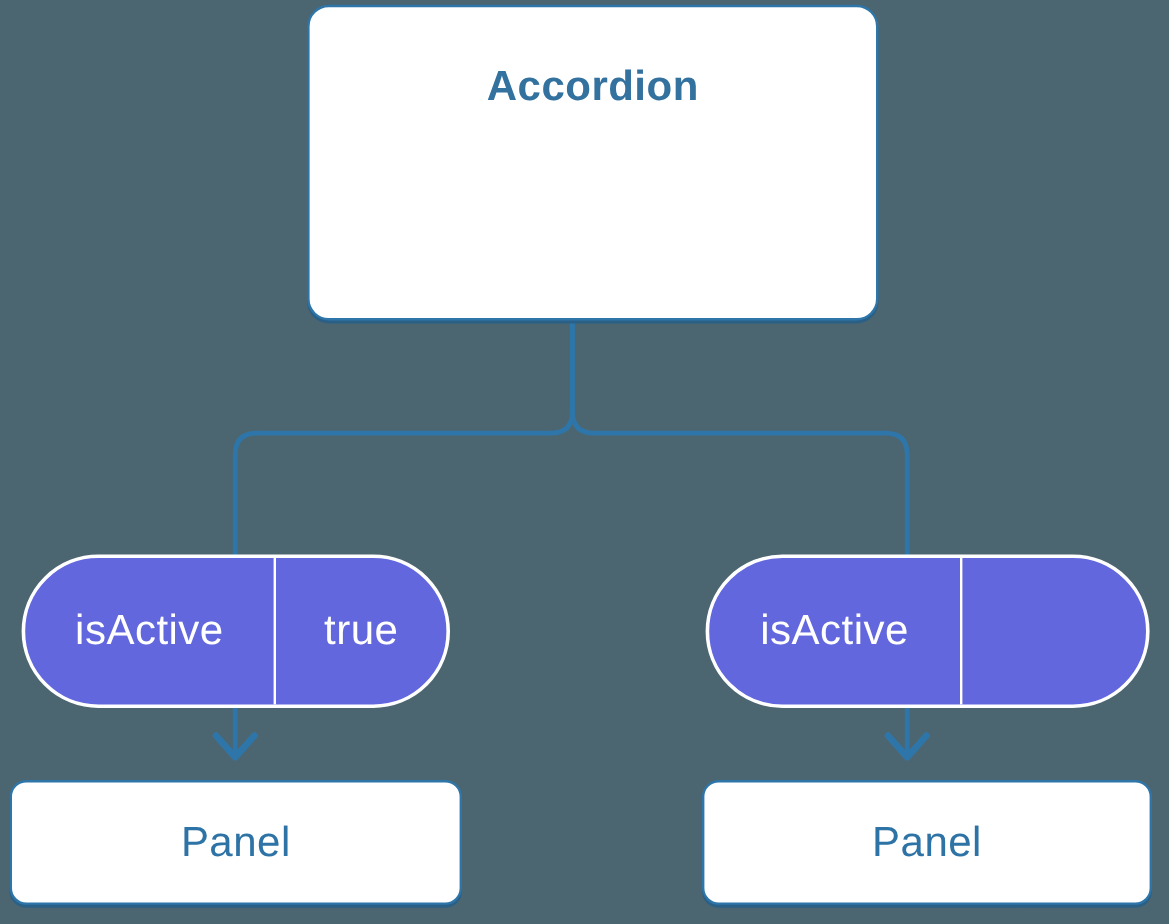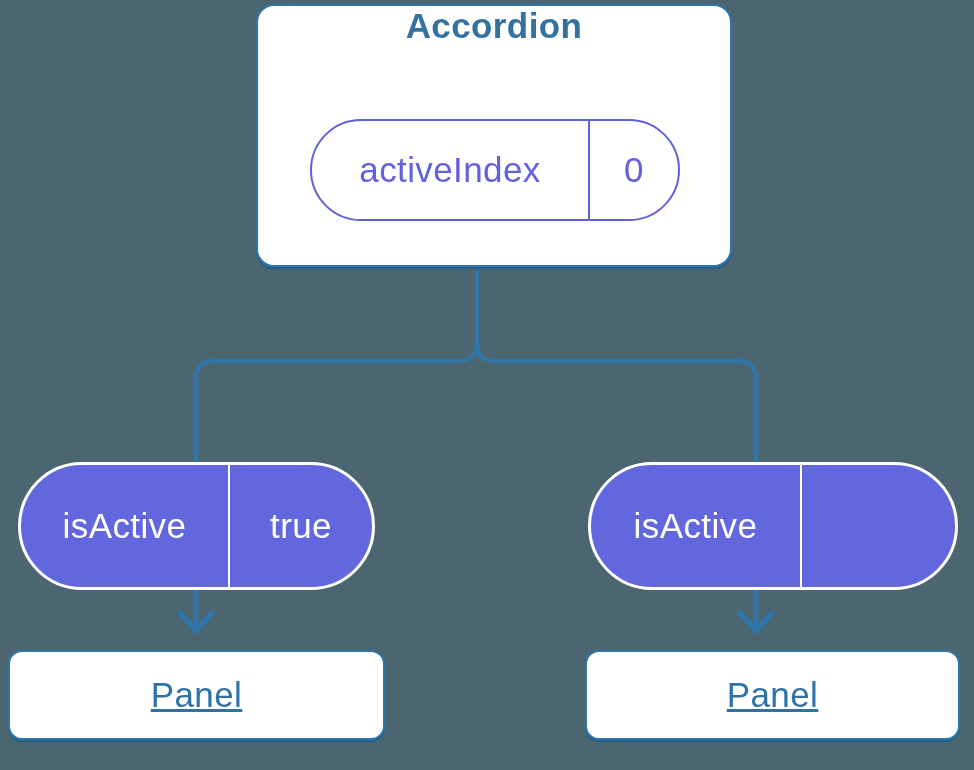--- a/index.html
+++ b/index.html
@@ -27,20 +27,21 @@
 
   .component-box{
     position:absolute;
     background:var(--white);
     border:2.5px solid var(--line-blue);
     box-shadow:0 2.5px 0 rgba(36,94,138,.85);
     z-index:2;
   }
   .root-box{left:256px;top:4px;width:476px;height:263px;border-radius:18px;}
   .component-title{
+    margin-top:46px;
     text-align:center;
     font-size:35px;
     font-weight:600;
     letter-spacing:.4px;
     color:var(--title-text);
   }
   .state-pill{
     position:absolute;
     left:52px;top:113px;
     width:370px;height:102px;
@@ -77,54 +78,49 @@
     border-right:2.5px solid var(--white);
   }
   .prop-pill .prop-value{flex:1;display:flex;align-items:center;justify-content:center;}
   .pill-left{left:18px;top:462px;width:357px;}
   .pill-left .prop-name{width:209px;}
   .pill-right{left:588px;top:462px;width:370px;}
   .pill-right .prop-name{width:211px;}
 
   .panel-box{
     position:absolute;
-    top:650px;height:90px;
+    top:650px;height:104px;
     background:var(--white);
     border:2.5px solid var(--line-blue);
     box-shadow:0 2.5px 0 rgba(36,94,138,.85);
     border-radius:14px;
     display:flex;align-items:center;justify-content:center;
     font-size:35px;
     font-weight:500;
     letter-spacing:.4px;
     color:var(--panel-text);
     z-index:2;
-    text-decoration:underline;
   }
   .panel-left{left:8px;width:377px;}
   .panel-right{left:585px;width:375px;}
 </style>
 </head>
 <body>
 
 <div class="stage">
 
   <svg class="connectors" viewBox="0 0 974 770" aria-hidden="true">
     <path class="branch" d="M477,268 L477,343 Q477,361 459,361 L214,361 Q196,361 196,379 L196,629"></path>
     <path class="branch" d="M477,268 L477,343 Q477,361 495,361 L738,361 Q756,361 756,379 L756,629"></path>
     <path class="arrowhead" d="M180,613 L196,631 L212,613"></path>
     <path class="arrowhead" d="M740,613 L756,631 L772,613"></path>
   </svg>
 
   <div class="component-box root-box">
     <div class="component-title">Accordion</div>
-    <div class="state-pill">
-      <span class="state-name">activeIndex</span>
-      <span class="state-value">0</span>
-    </div>
   </div>
 
   <div class="prop-pill pill-left">
     <span class="prop-name">isActive</span>
     <span class="prop-value">true</span>
   </div>
 
   <div class="prop-pill pill-right">
     <span class="prop-name">isActive</span>
   </div>

